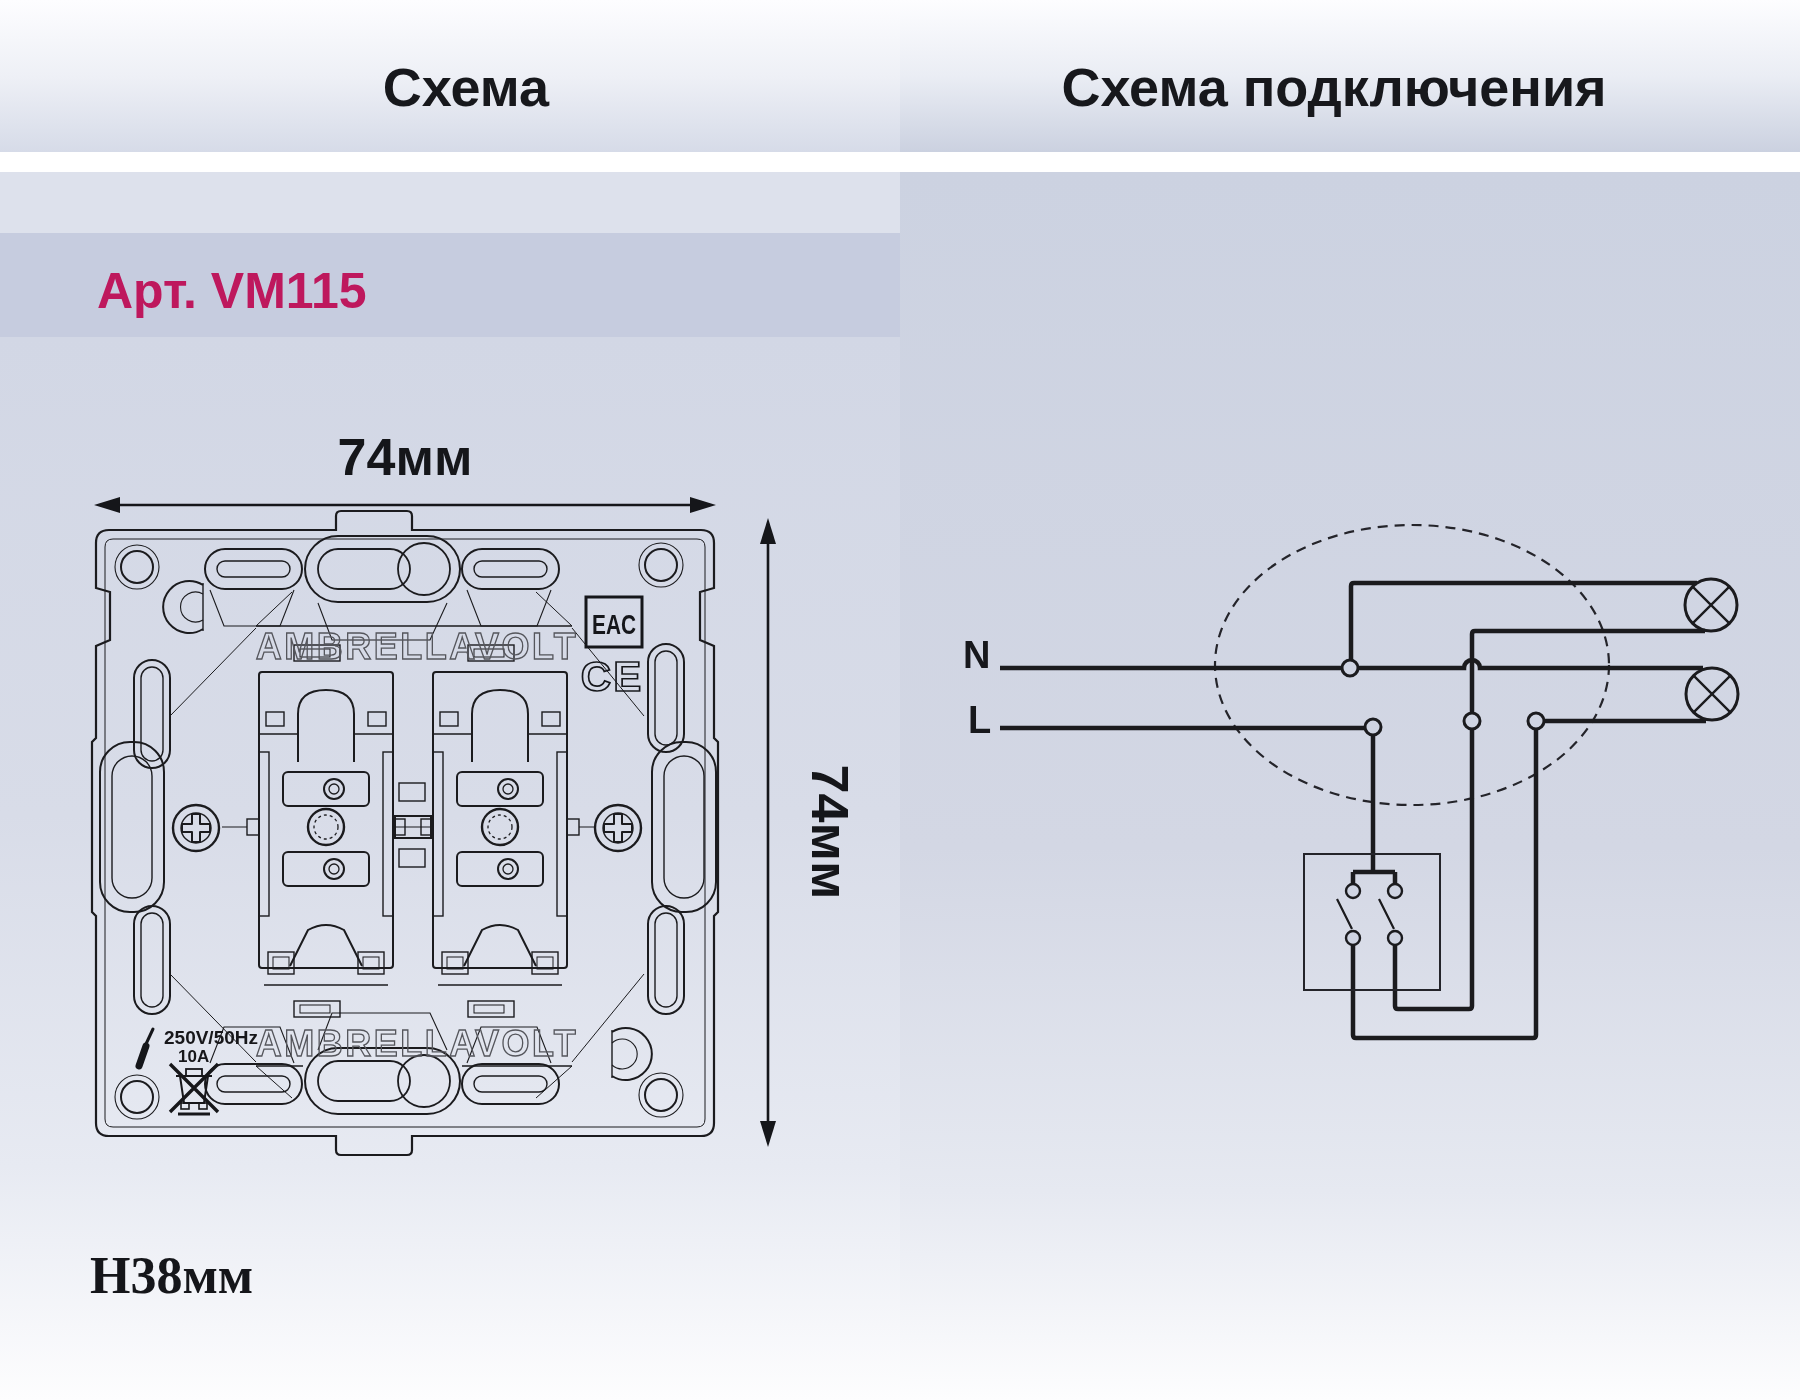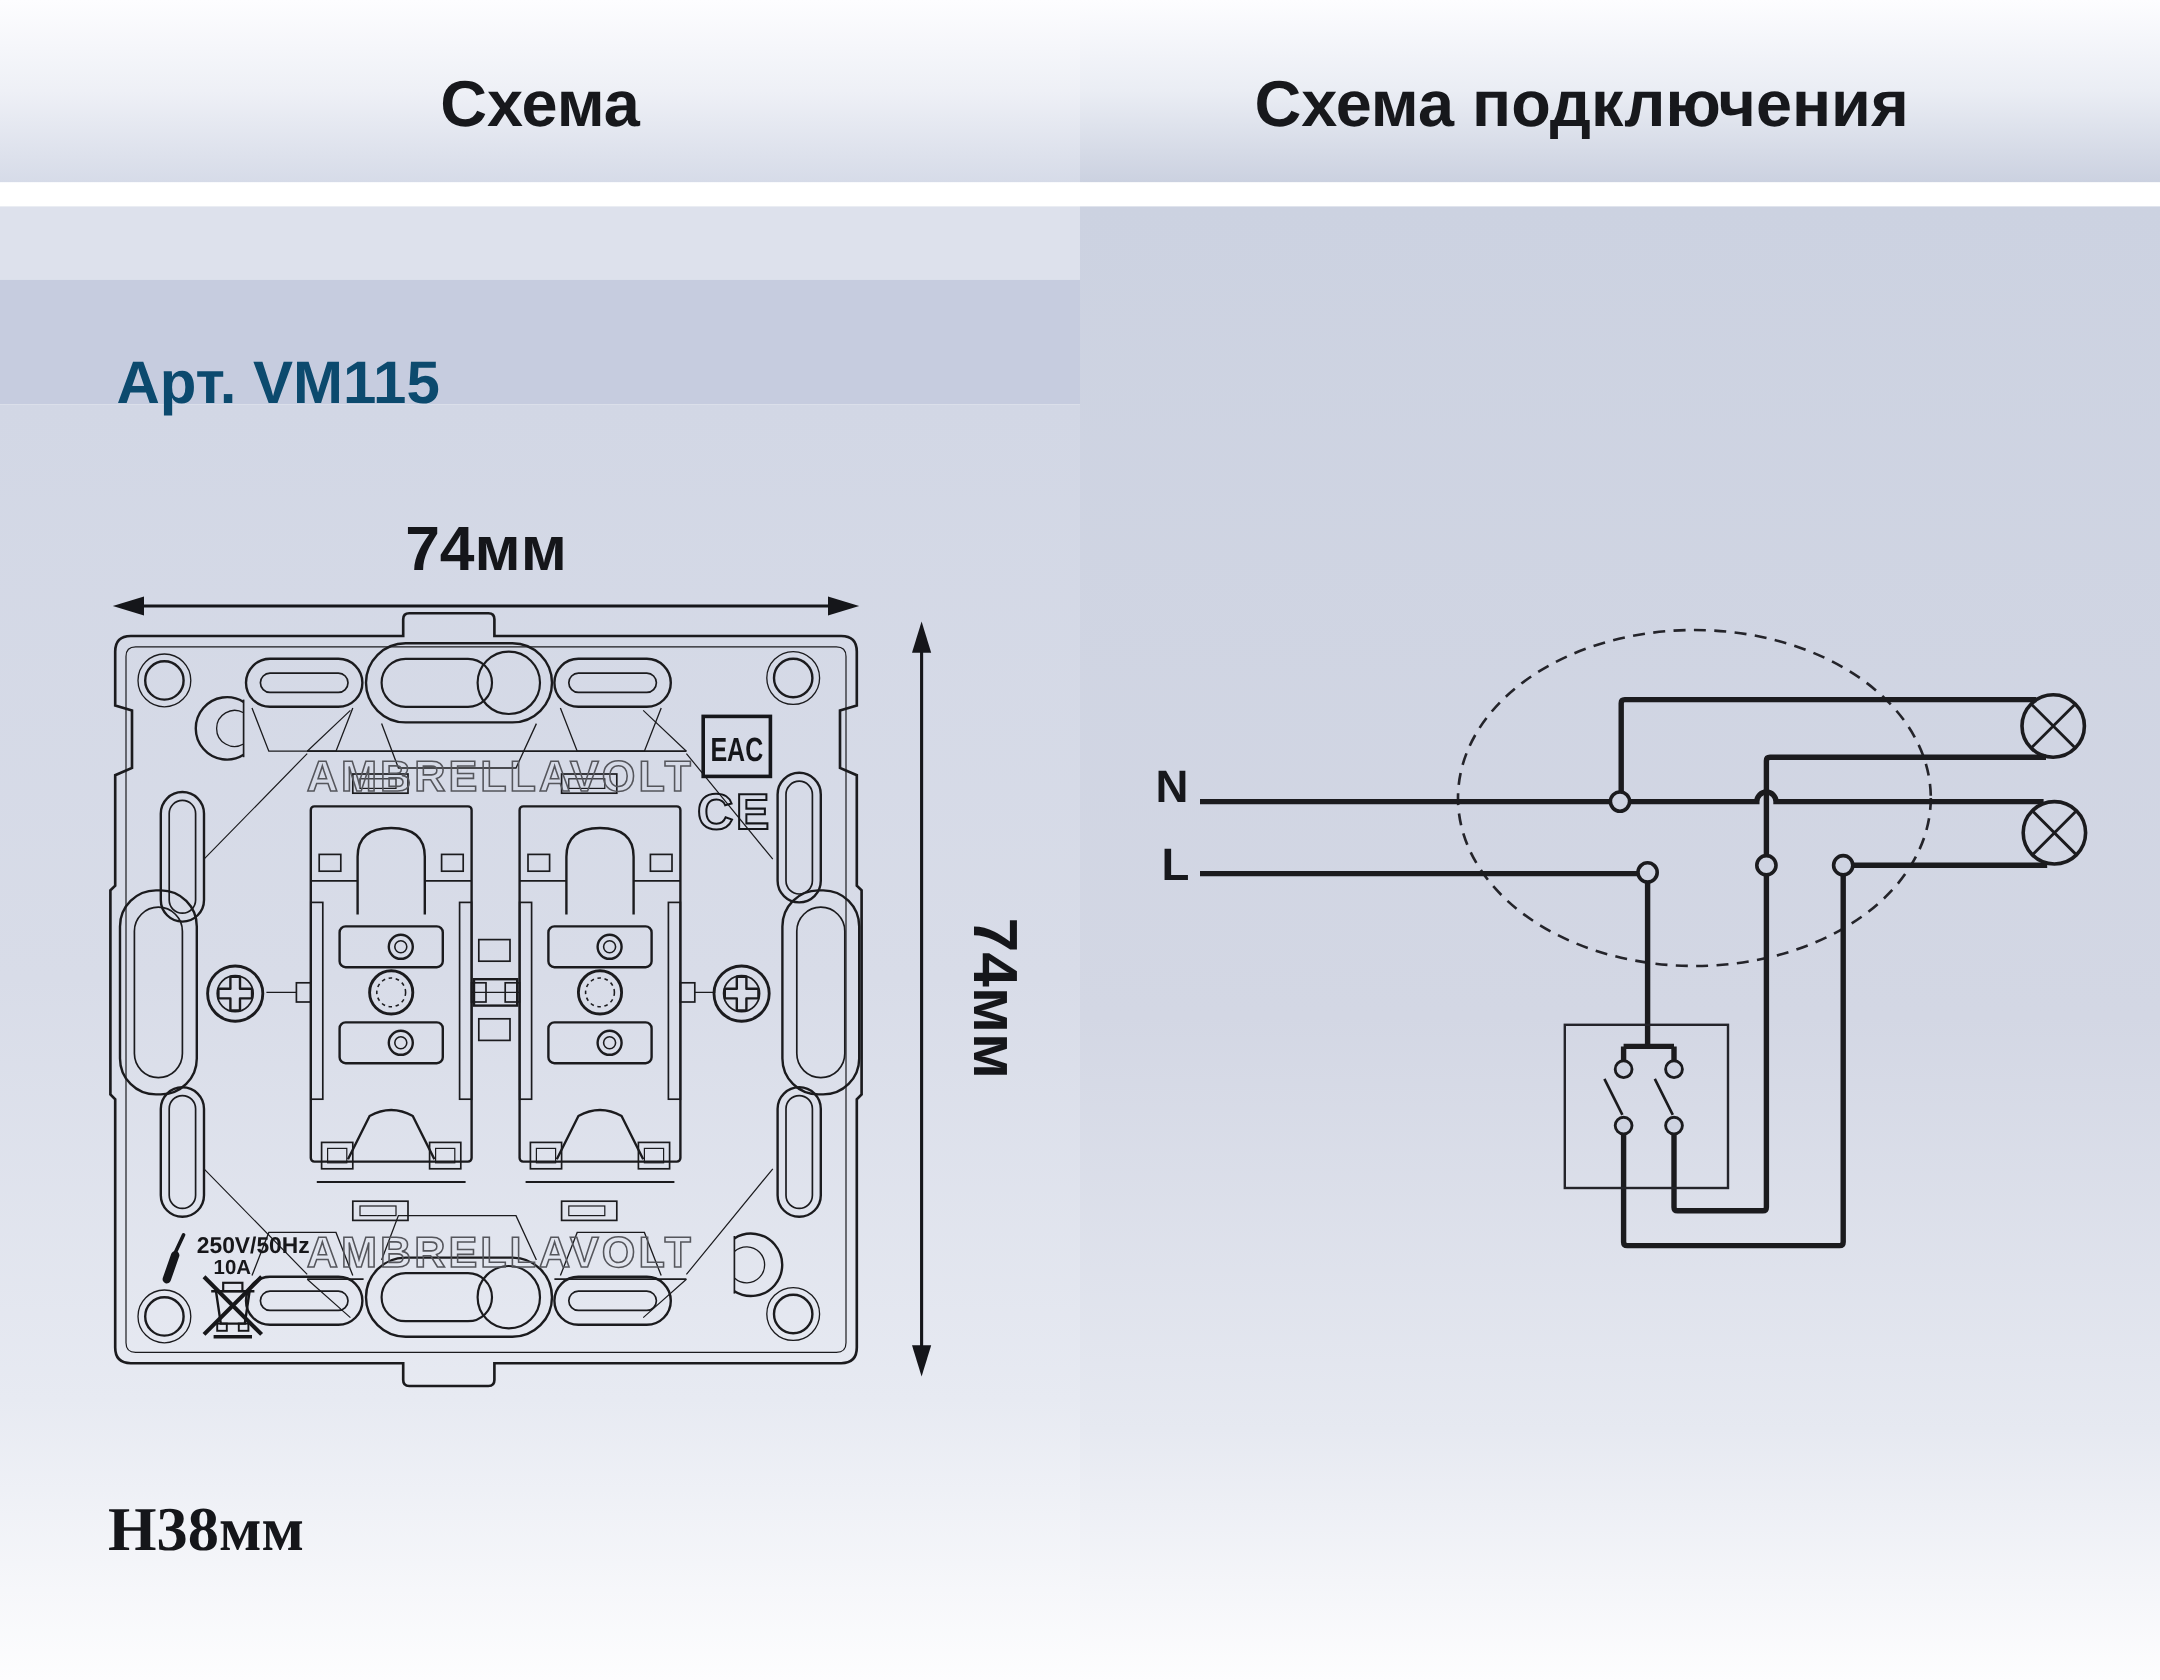--- a/index.html
+++ b/index.html
@@ -15,24 +15,24 @@
     background:linear-gradient(180deg,#fdfdff 0%,#eaedf4 50%,#cbd1e0 100%);}
   .white-band{left:0;top:152px;width:1800px;height:20px;background:#ffffff;}
   .left-strip{left:0;top:172px;width:900px;height:61px;background:#dde1ec;}
   .art-band{left:0;top:233px;width:900px;height:104px;background:#c6ccdf;}
   .left-body{left:0;top:337px;width:900px;height:1063px;
     background:linear-gradient(180deg,#d2d7e5 0%,#d8dce8 45%,#e7eaf2 78%,#fdfdfe 100%);}
   .right-body{left:900px;top:172px;width:900px;height:1228px;
     background:linear-gradient(180deg,#ccd2e1 0%,#d3d7e4 55%,#e6e9f1 83%,#fdfdfe 100%);}
   
   .title{top:57px;height:60px;font-size:54px;line-height:60px;font-weight:600;
-    color:#17181c;text-align:center;letter-spacing:0px;}
+    color:#17181c;text-align:center;letter-spacing:0px;padding-left:16px;}
   .title-left{left:0;width:900px;}
   .title-right{left:868px;width:900px;}
-  .article{left:97px;top:262px;font-size:50px;font-weight:600;color:#0c4a6e;margin-top:28px;}
+  .article{left:97px;top:262px;font-size:50px;font-weight:600;color:#be185d;}
   .h38{left:90px;top:1246px;font-size:52px;font-weight:600;color:#15161a;font-family:Liberation Serif, serif;}
   svg{position:absolute;left:0;top:0;}
   svg text{font-family:"Liberation Sans",sans-serif;}
 </style>
 </head>
 <body>
 
 <div class="abs hdr-left"></div>
 <div class="abs hdr-right"></div>
 <div class="abs white-band"></div>

